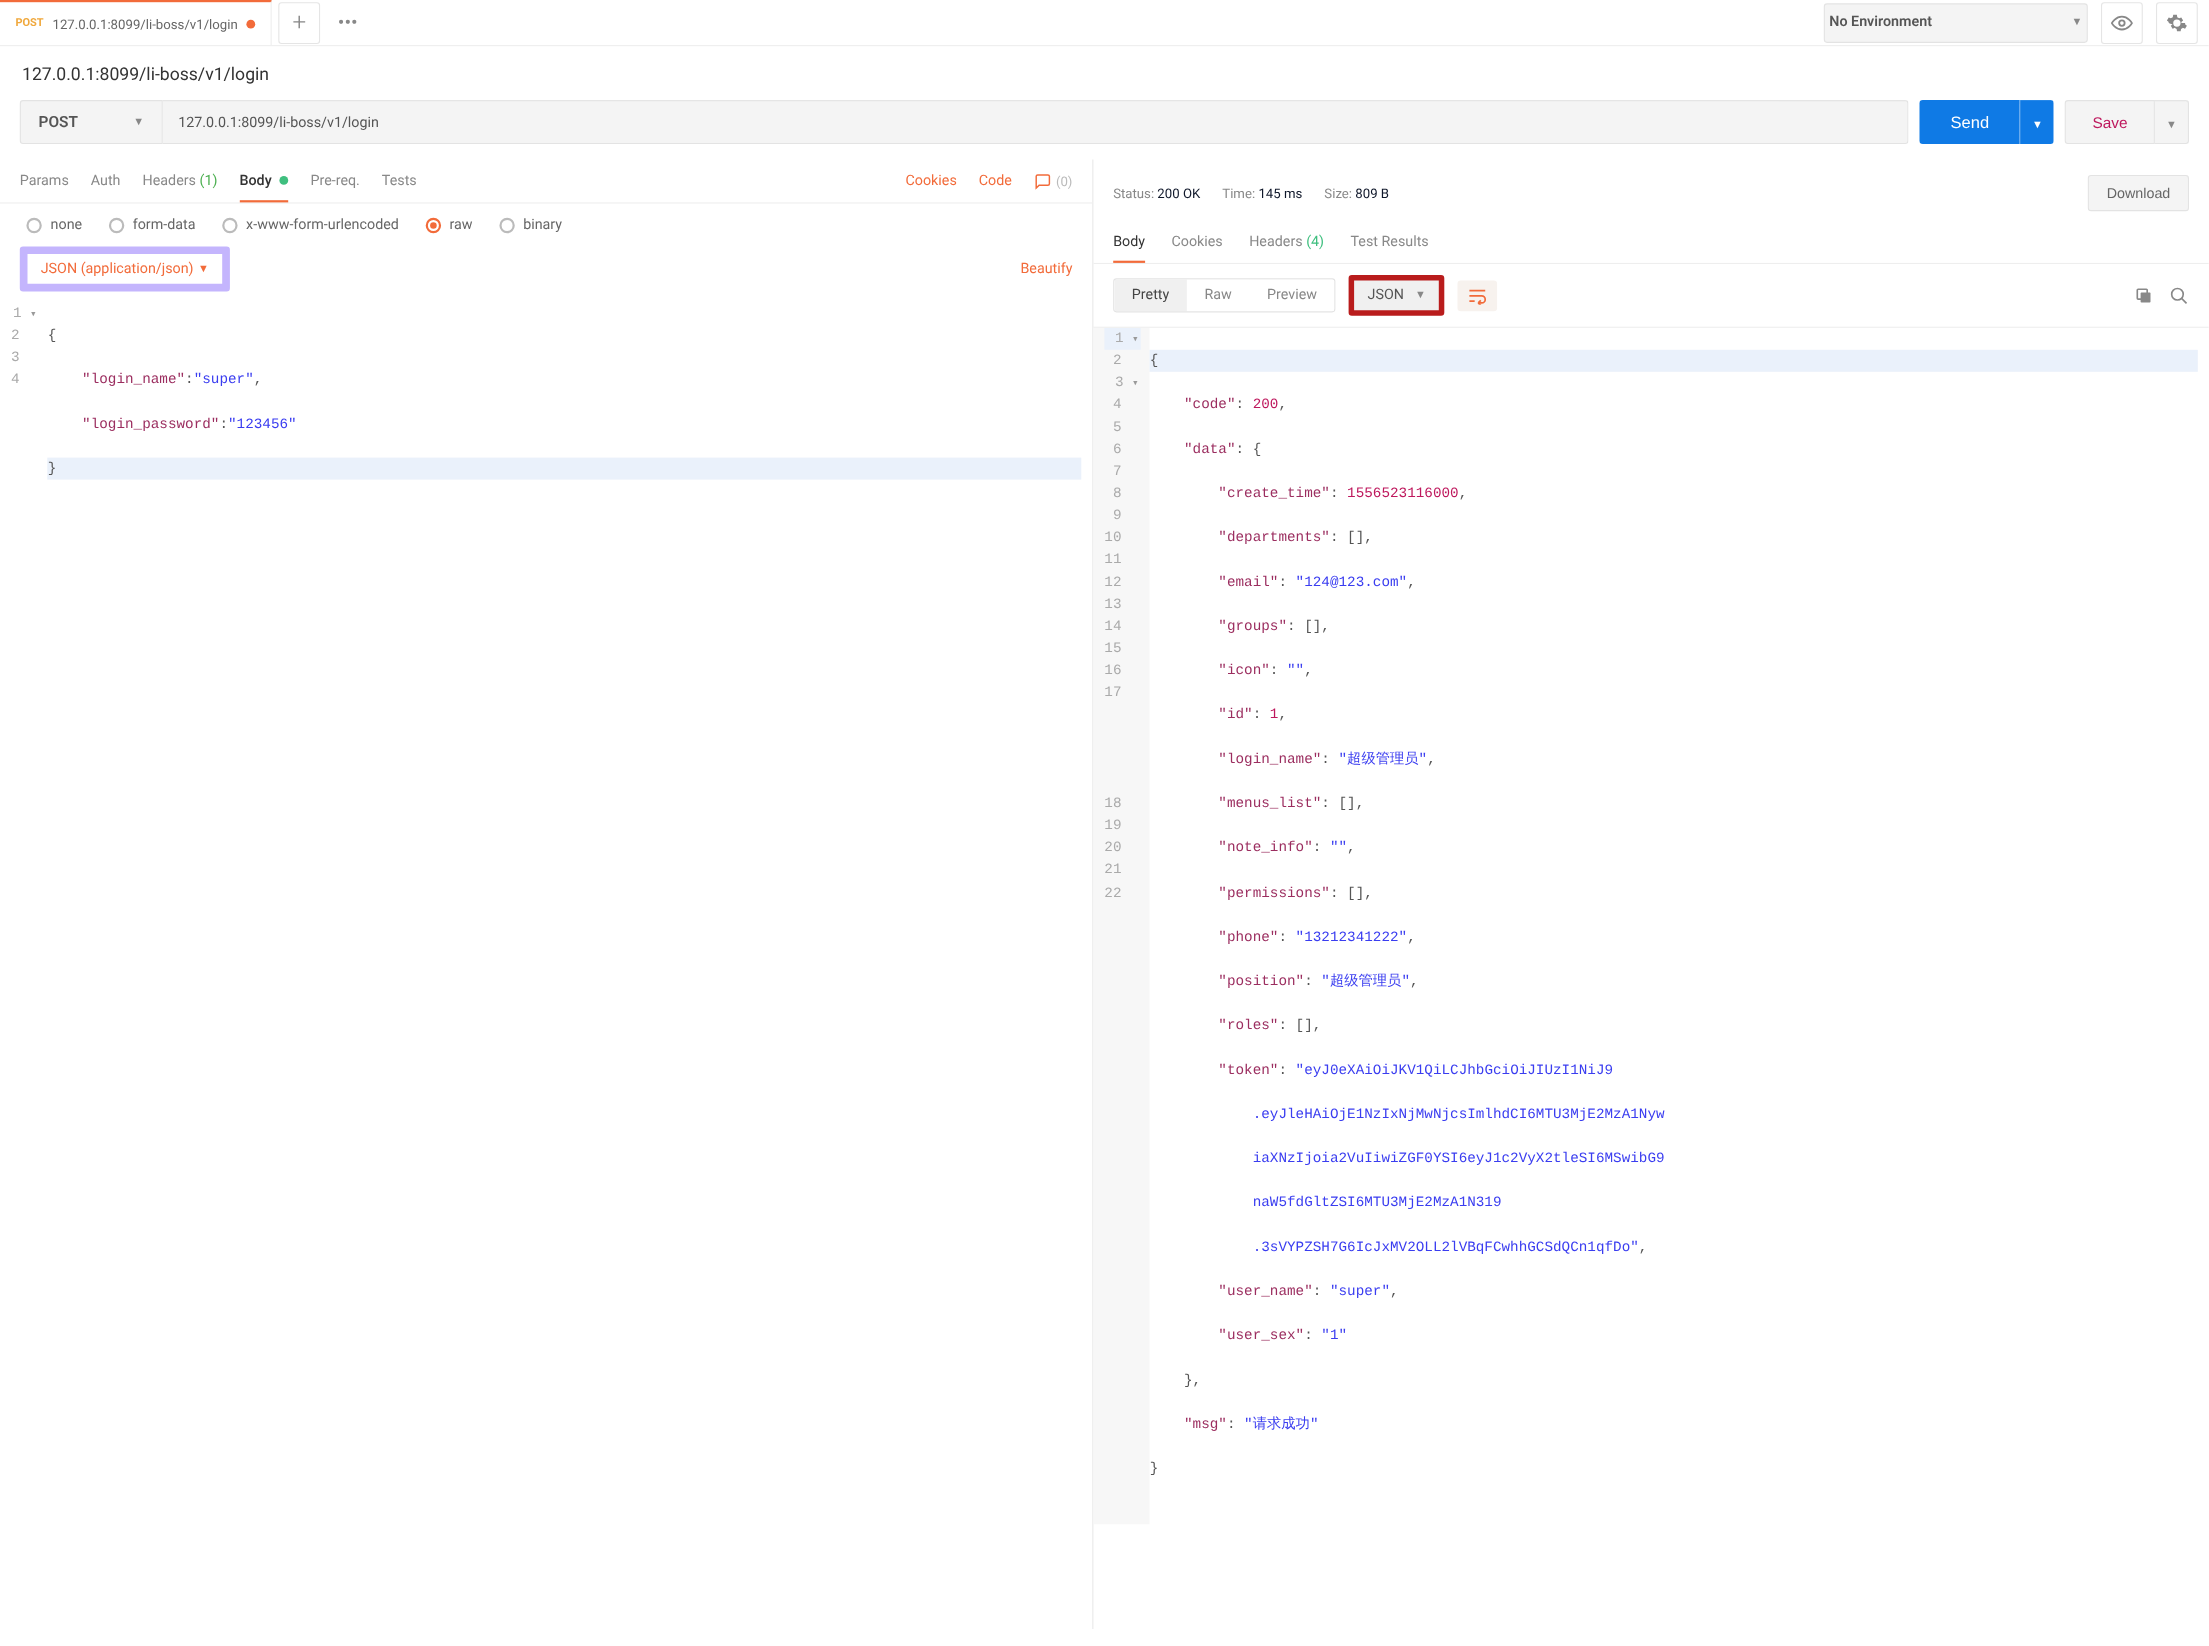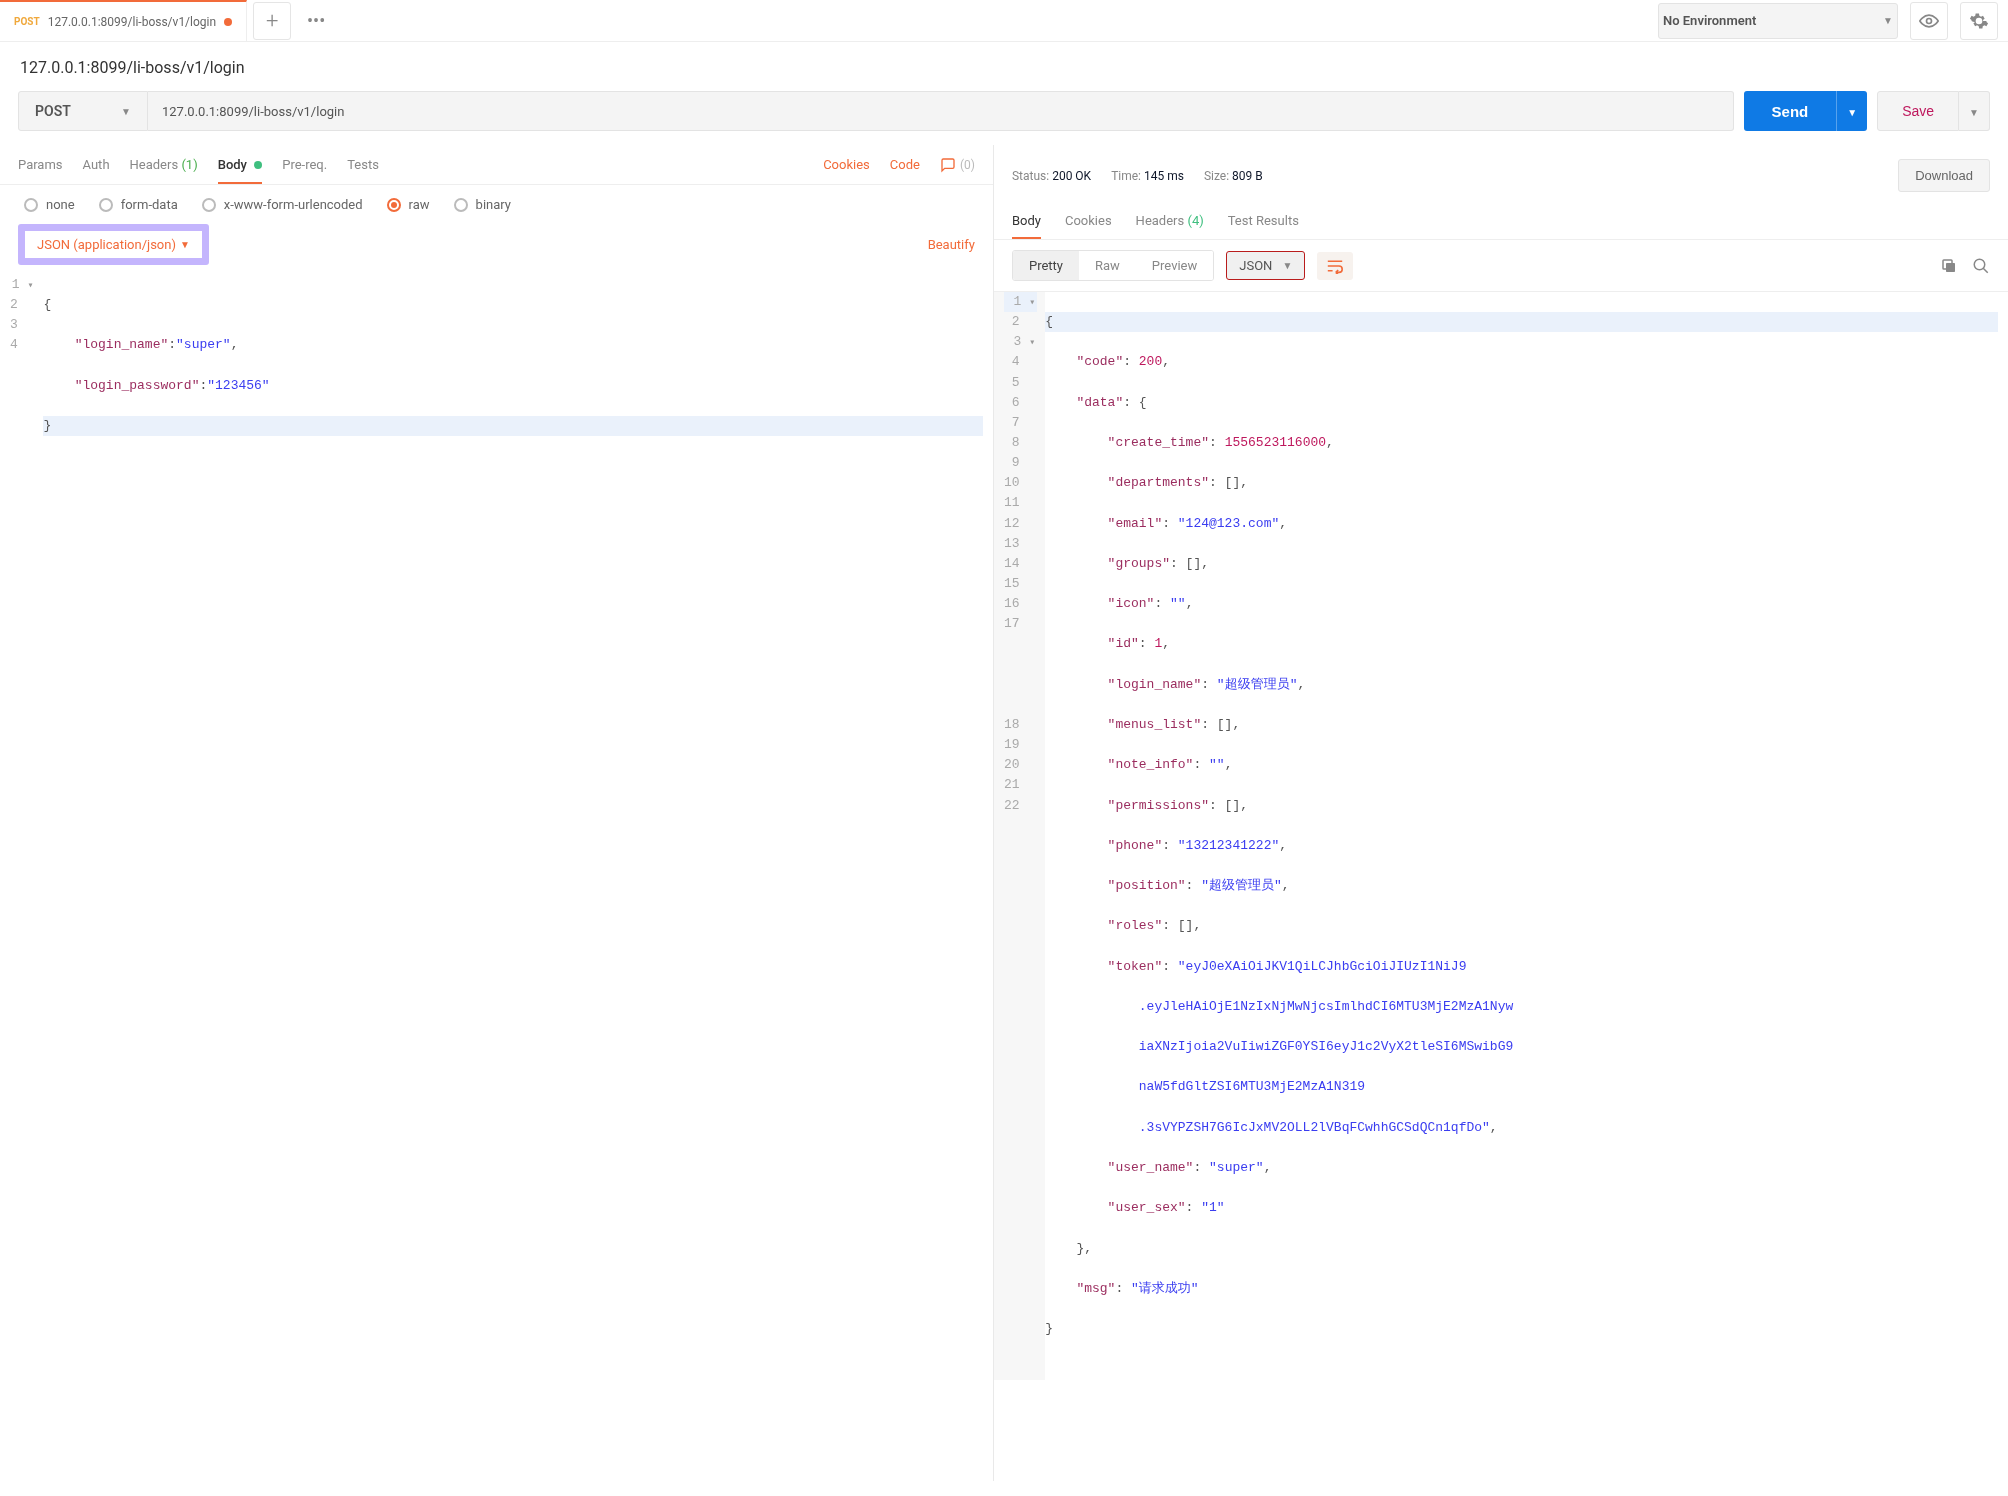--- a/index.html
+++ b/index.html
@@ -20,21 +20,21 @@
 .plus-square { font-weight: 300; font-size: 22px; color: #888; }
 
 
 .title-row { padding: 16px 20px 14px; color: #333; font-size: 16px; }
 
 
 .req-bar { display: flex; gap: 10px; padding: 0 18px 14px; align-items: stretch; }
 .method-dd { display: flex; align-items: center; background: #f4f4f4; border: 1px solid #e3e3e3; border-radius: 3px 0 0 3px; padding: 0 16px; gap: 40px; font-weight: 600; color: #555; font-size: 14px; height: 40px; min-width: 130px; justify-content: space-between; }
 .url-input { flex: 1; background: #f4f4f4; border: 1px solid #e3e3e3; border-left: none; padding: 0 14px; color: #555; font-size: 13px; display: flex; align-items: center; border-radius: 0 3px 3px 0; margin-left: -10px; }
 .send-wrap { display: flex; }
-.send-btn { background: #0f7ae5; color: #fff; border: none; padding: 0 28px; font-size: 15px; border-radius: 3px 0 0 3px; cursor: pointer; height: 40px; font-weight: 700; }
+.send-btn { background: #0f7ae5; color: #fff; border: none; padding: 0 28px; font-size: 15px; border-radius: 3px 0 0 3px; cursor: pointer; height: 40px; font-weight: 400; }
 .send-dd { background: #0f7ae5; color: #fff; border: none; border-left: 1px solid rgba(255,255,255,.3); padding: 0 10px; border-radius: 0 3px 3px 0; cursor: pointer; height: 40px; }
 .save-btn { background: #f4f4f4; color: #be185d; border: 1px solid #e3e3e3; padding: 0 24px; font-size: 14px; border-radius: 3px 0 0 3px; cursor: pointer; height: 40px; font-weight: 500; }
 .save-dd { background: #f4f4f4; color: #888; border: 1px solid #e3e3e3; border-left: none; padding: 0 10px; border-radius: 0 3px 3px 0; cursor: pointer; height: 40px; }
 
 
 .panes { display: flex; height: calc(100vh - 160px); }
 .pane-left { width: 49.5%; border-right: 1px solid #e9e9e9; display: flex; flex-direction: column; }
 .pane-right { flex: 1; display: flex; flex-direction: column; }
 
 
@@ -81,21 +81,21 @@
 
 .resp-tabs { display: flex; align-items: center; padding: 0 18px; border-bottom: 1px solid #eee; gap: 24px; font-size: 13px; height: 38px; }
 .resp-tabs .rtab { color: #888; cursor: pointer; padding: 9px 0; }
 .resp-tabs .rtab.active { color: #333; border-bottom: 2px solid #f26b3a; margin-bottom: -1px; }
 
 
 .resp-toolbar { display: flex; align-items: center; gap: 0; padding: 10px 18px; }
 .seg { display: flex; border: 1px solid #e3e3e3; border-radius: 3px; overflow: hidden; }
 .seg-btn { padding: 7px 16px; background: #fff; color: #888; cursor: pointer; font-size: 13px; }
 .seg-btn.active { background: #f0f0f0; color: #444; }
-.fmt-dd { margin-left: 12px; display: flex; align-items: center; background: #f0f0f0; border: 1px solid #b91c1c; padding: 6px 12px; gap: 10px; border-radius: 3px; color: #555; cursor: pointer; font-size: 13px; }
+.fmt-dd { margin-left: 12px; display: flex; align-items: center; background: #f0f0f0; border: 5px solid #b91c1c; padding: 6px 12px; gap: 10px; border-radius: 3px; color: #555; cursor: pointer; font-size: 13px; }
 .wrap-btn { margin-left: 12px; background: #f7f2ee; border: none; padding: 6px 8px; border-radius: 3px; cursor: pointer; }
 .resp-toolbar .spacer { flex: 1; }
 .tool-icon { color: #888; cursor: pointer; margin-left: 14px; }
 
 .chev { font-size: 10px; color: #888; }
 .chev-o { color: #f26b3a; }
 
 svg { display: block; }
 </style>
 </head>

